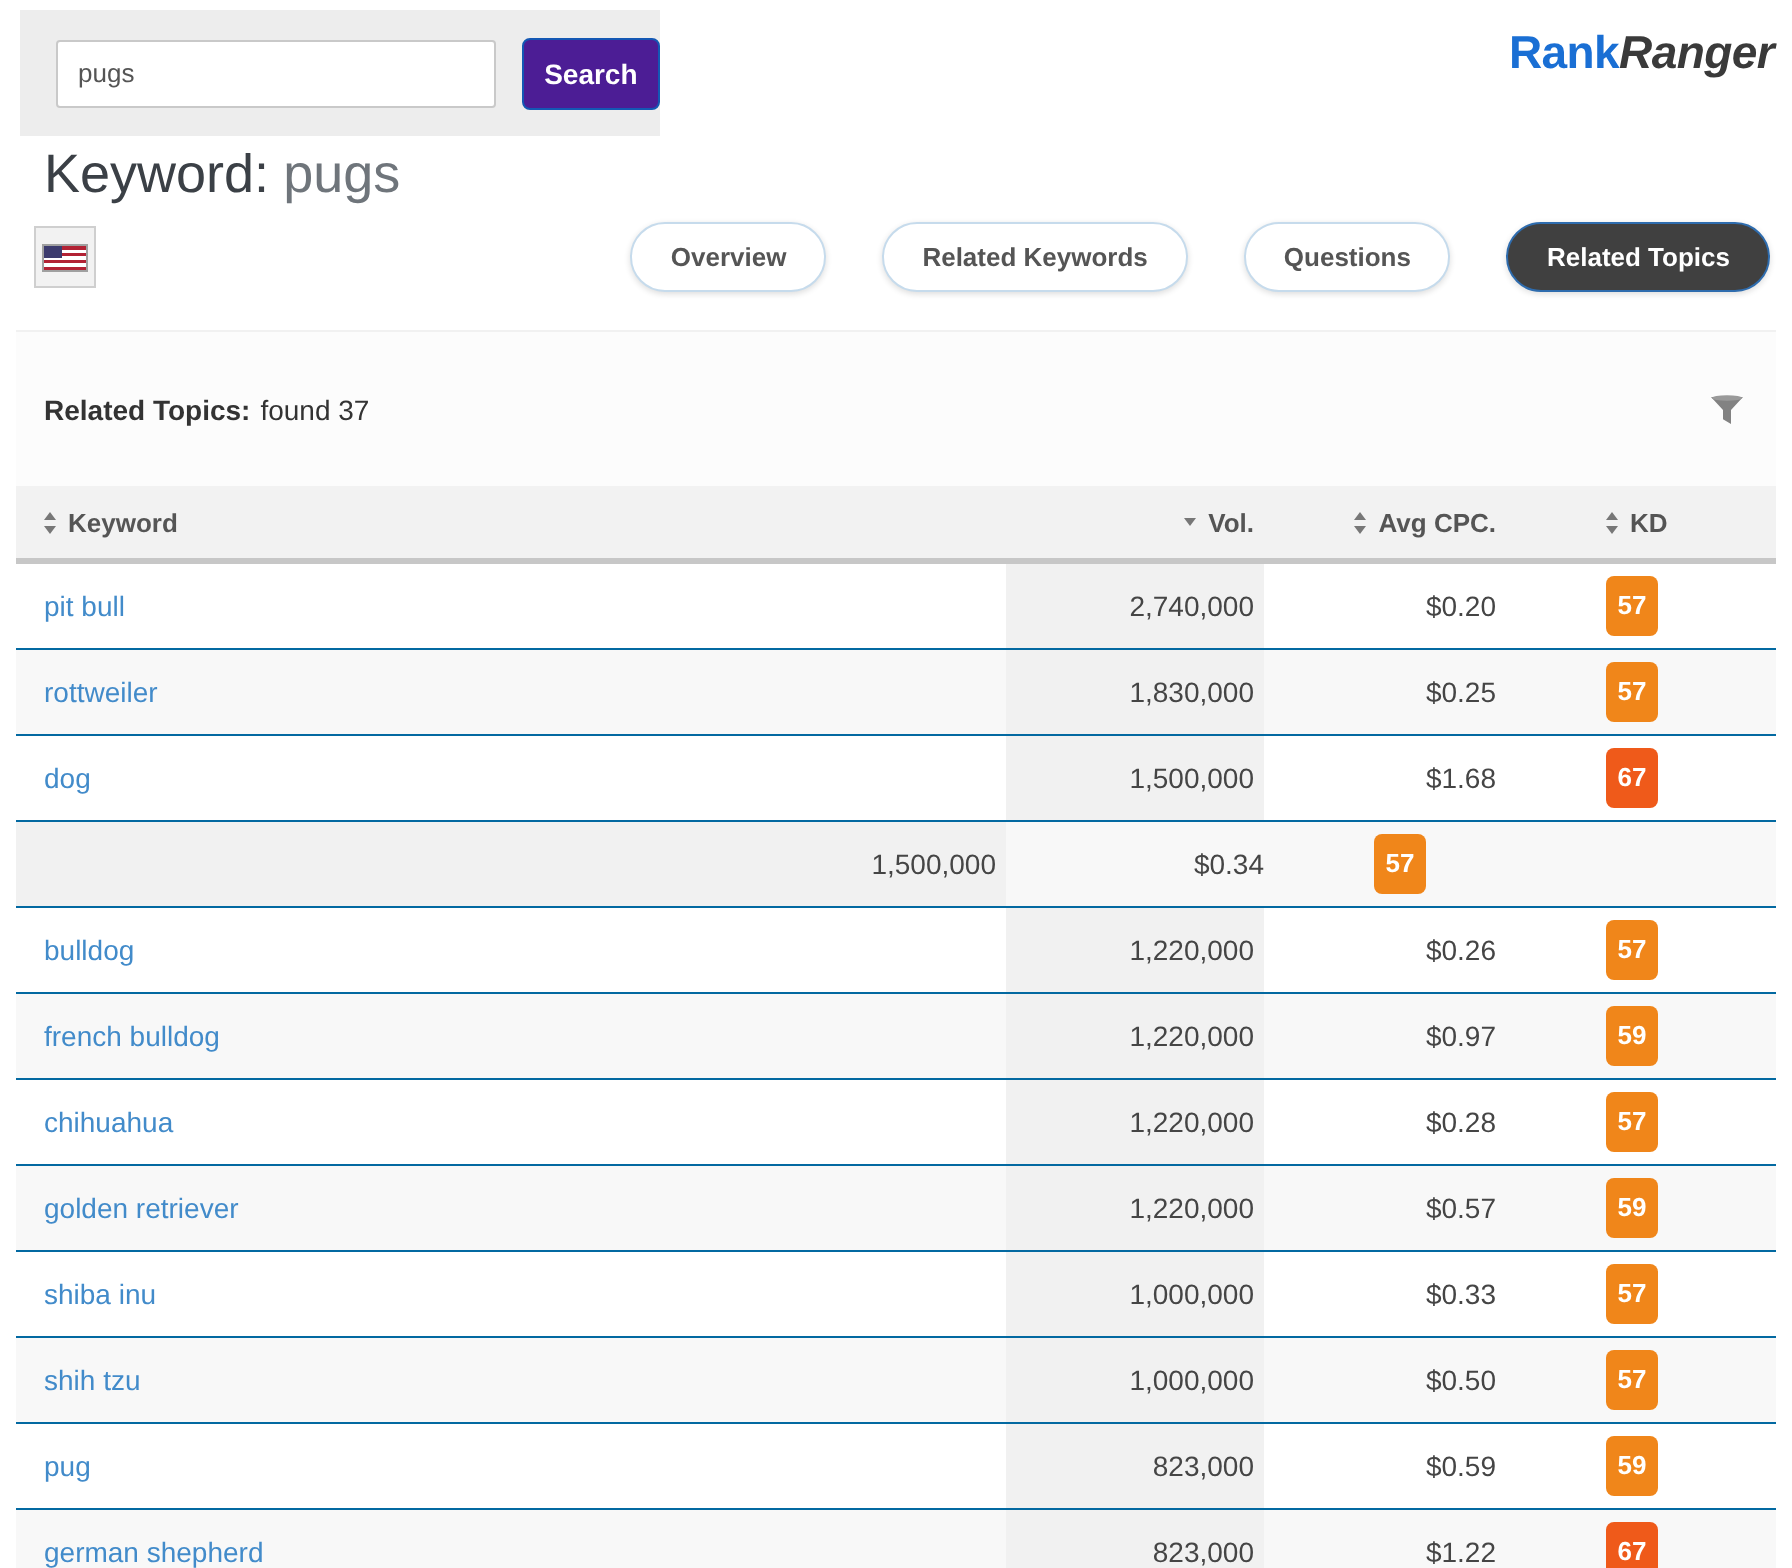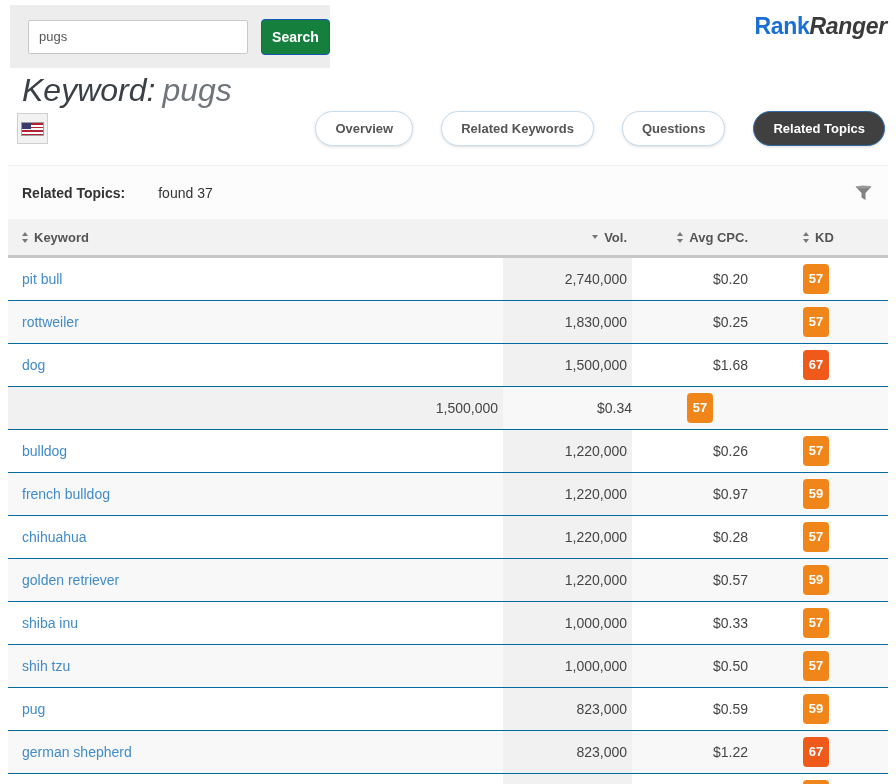--- a/index.html
+++ b/index.html
@@ -10,29 +10,29 @@
   
   .search-panel{
     position:absolute;left:10px;top:5px;width:320px;height:63px;background:#ededed;
     display:flex;align-items:center;padding-left:18px;box-sizing:border-box;gap:13px;
   }
   .search-input{
     width:201px;height:32px;border:1px solid #c9c9c9;background:#fff;border-radius:2px;
     padding:0 10px;font-size:13px;color:#555;font-family:inherit;outline:none;
   }
   .search-btn{
-    width:70px;height:36px;background:#15803d;border:1px solid #1458b4;border-radius:4px;
+    width:70px;height:36px;background:#4c1d95;border:1px solid #1458b4;border-radius:4px;
     color:#fff;font-size:14px;font-weight:700;font-family:inherit;cursor:pointer;
   }
   
   .logo{position:absolute;top:13px;right:9px;font-size:23px;font-weight:700;letter-spacing:-0.3px;cursor:pointer;}
   .logo-rank{color:#1a6fd4;}
   .logo-ranger{color:#3a3a3a;font-style:italic;}
   
-  .page-title{position:absolute;left:22px;top:72px;font-size:32px;font-weight:400;color:#3b4046;margin:0;font-style:italic;}
+  .page-title{position:absolute;left:22px;top:72px;font-size:27px;font-weight:400;color:#3b4046;margin:0;}
   .page-title .kw{color:#6f757b;margin-left:7px;}
   
   .nav-row{position:absolute;left:17px;right:11px;top:110px;height:37px;display:flex;align-items:center;}
   .flag-btn{
     width:31px;height:31px;background:#f2f2f2;border:1px solid #cfcfcf;display:flex;
     align-items:center;justify-content:center;cursor:pointer;padding:0;
   }
   .us-flag{
     width:21px;height:12px;display:block;position:relative;
     background:repeating-linear-gradient(180deg,#b22234 0 1.75px,#fff 1.75px 3.5px);
@@ -42,22 +42,22 @@
   .tabs{margin-left:auto;display:flex;gap:28px;}
   .tab{
     height:35px;padding:0 19px;border-radius:18px;border:1px solid #c6dbec;background:#fff;
     color:#555;font-size:13px;font-weight:600;font-family:inherit;cursor:pointer;
     box-shadow:0 1px 3px rgba(0,0,0,.14);white-space:nowrap;
   }
   .tab.active{background:#404040;border-color:#2e6cae;color:#fff;}
   
   .content{position:absolute;left:8px;width:880px;top:165px;}
   .section-bar{
-    height:45px;display:flex;align-items:center;padding:4px 14px;background:#fcfcfc;
-    border-top:1px solid #f1f1f1;font-size:14px;color:#333;gap:28px;
+    height:45px;display:flex;align-items:center;padding:16px 14px;background:#fcfcfc;
+    border-top:1px solid #f1f1f1;font-size:14px;color:#333;
   }
   .section-title{font-weight:700;}
   .found{margin-left:5px;}
   .filter-btn{margin-left:auto;background:none;border:none;cursor:pointer;padding:2px;display:flex;}
   .thead{
     display:grid;grid-template-columns:495px 129px 116px 1fr;height:36px;background:#f2f2f2;
     border-bottom:3px solid #c7c7c7;align-items:center;font-size:13px;font-weight:700;color:#555;
   }
   .th{display:flex;align-items:center;gap:6px;cursor:pointer;height:100%;box-sizing:border-box;}
   .th-keyword{padding-left:14px;}

